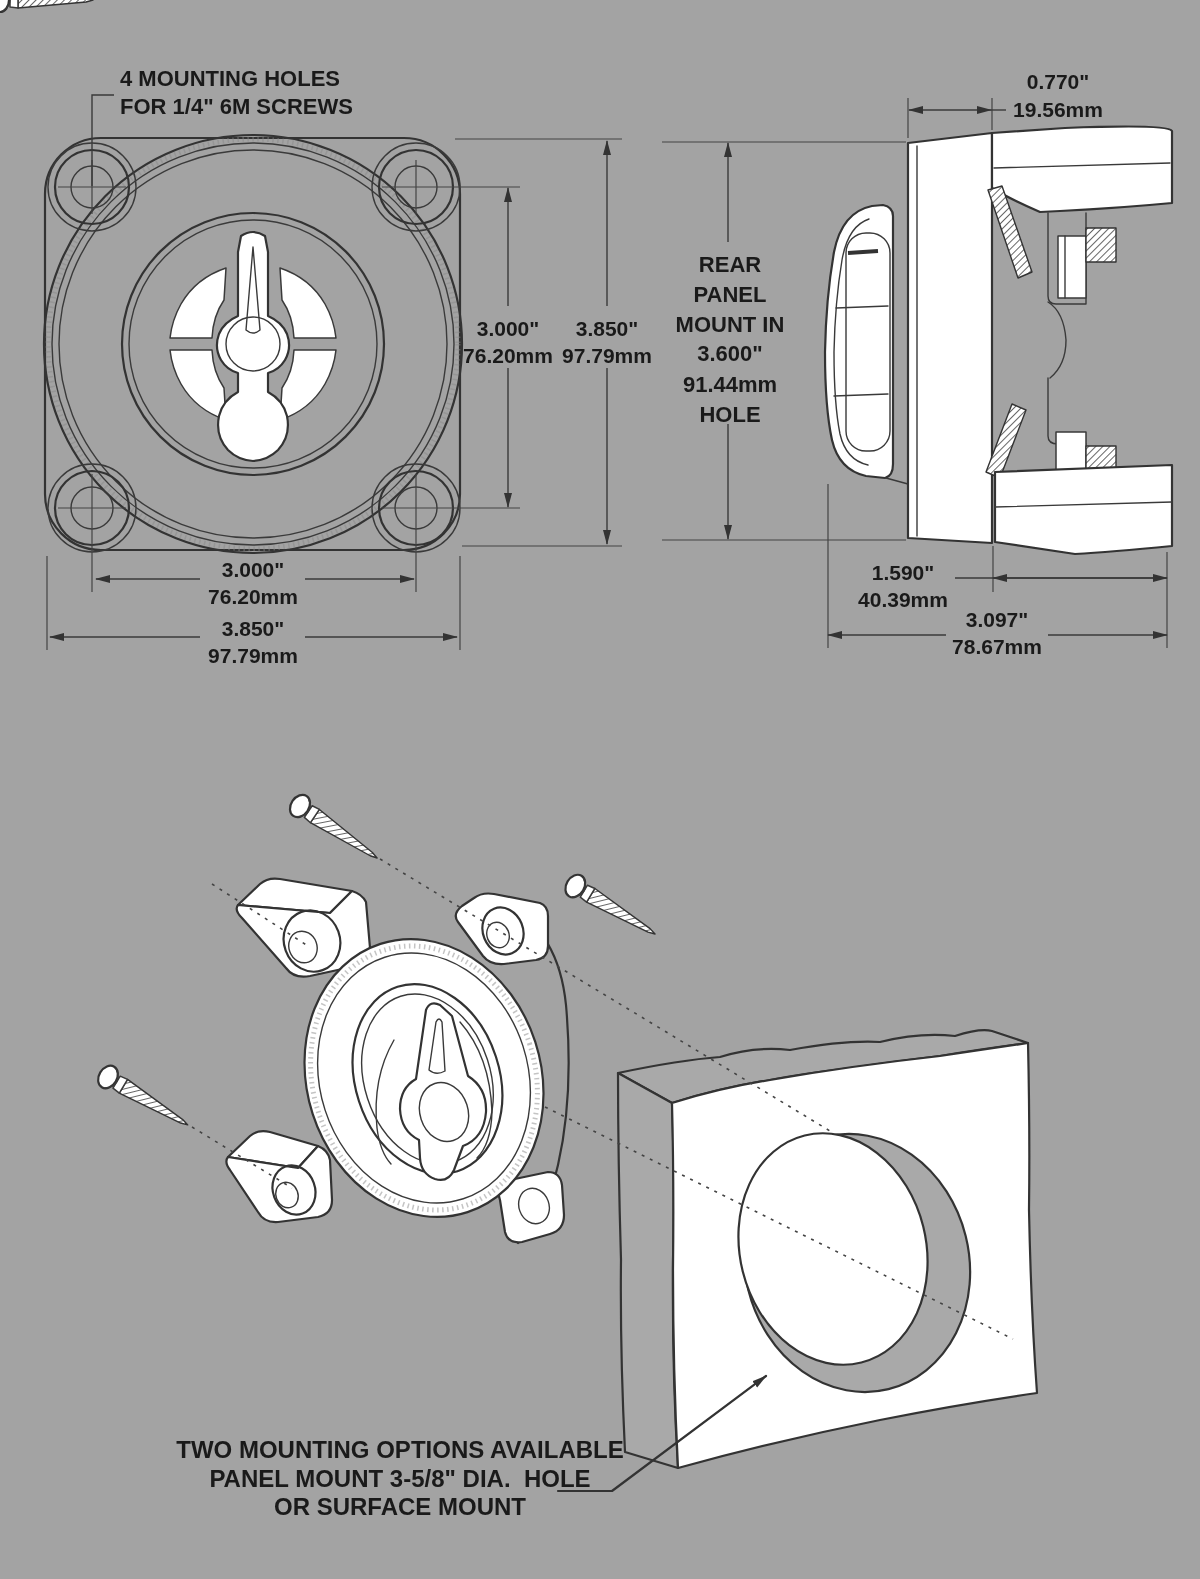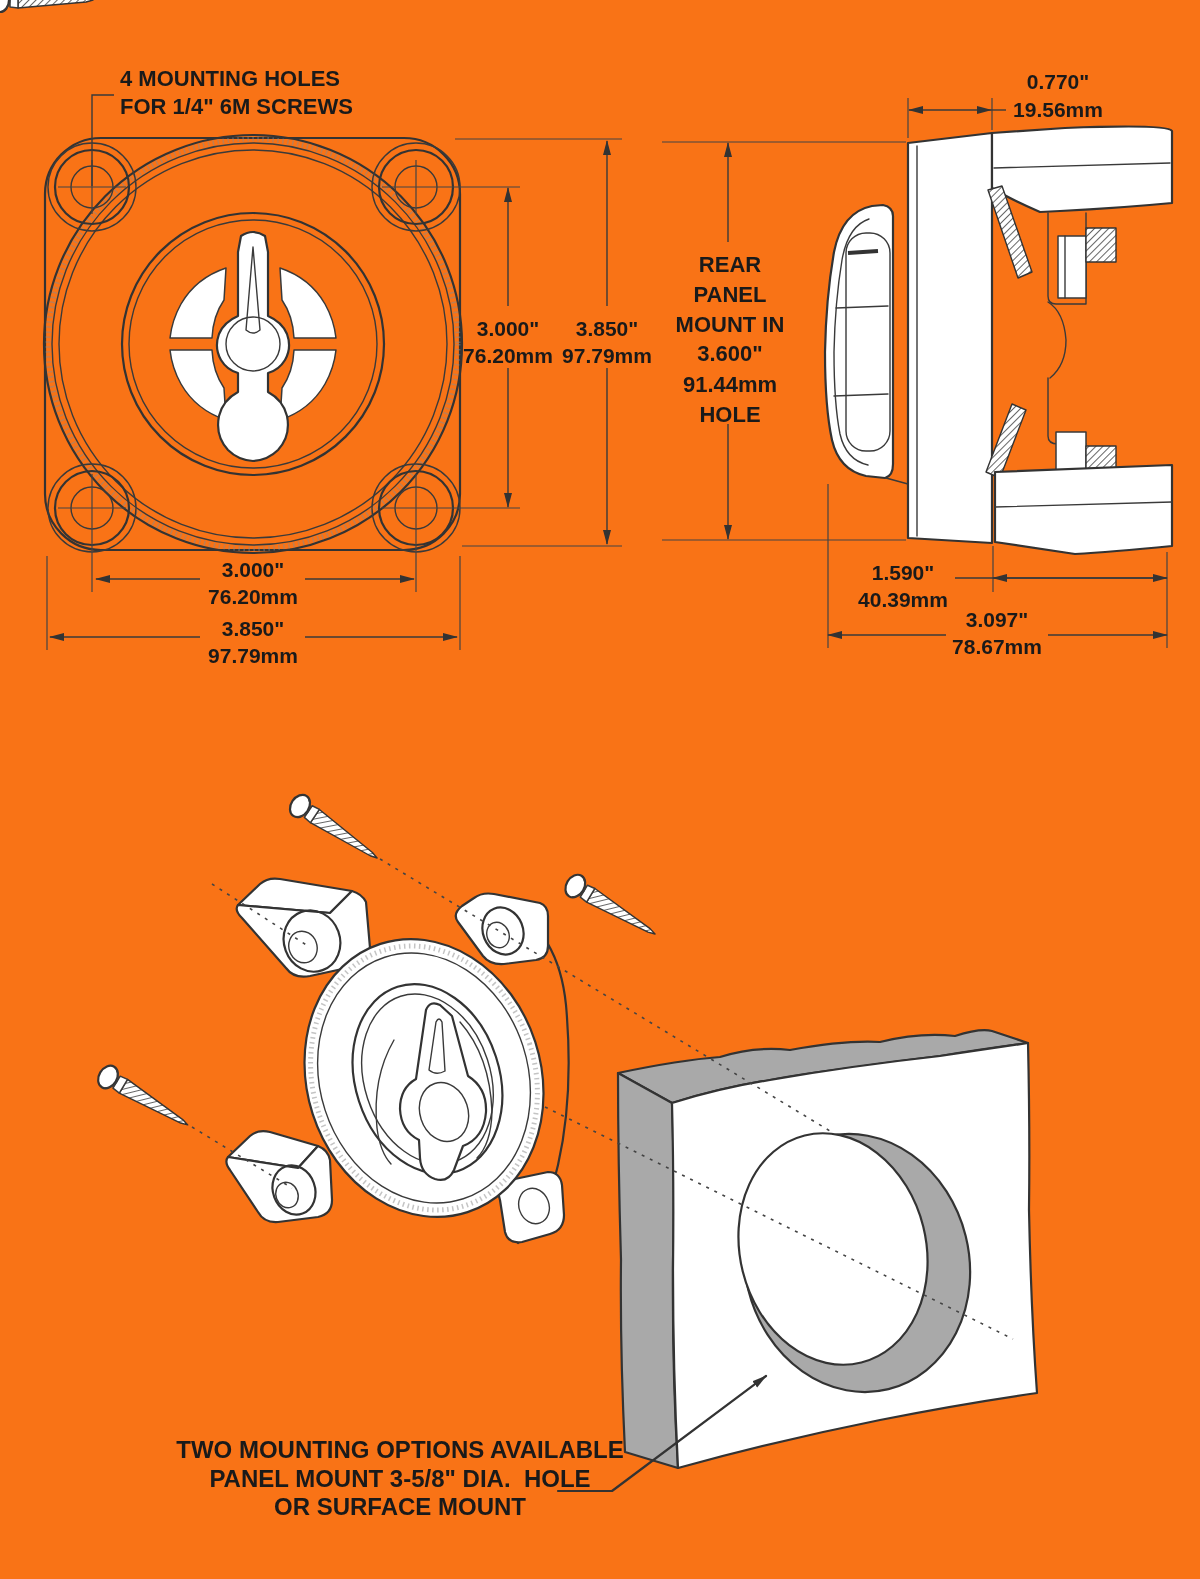--- a/index.html
+++ b/index.html
@@ -1,16 +1,16 @@
 <!DOCTYPE html>
 <html><head>
 <meta charset="utf-8">
 <style>
   html,body { margin:0; padding:0; background:#ffffff; }
-  .page { width:1200px; height:1579px; background:#f97316; position:relative; font-family:"Liberation Sans",sans-serif; }
+  .page { width:1200px; height:1579px; background:#a3a3a3; position:relative; font-family:"Liberation Sans",sans-serif; }
   svg { display:block; }
   .ol  { fill:none; stroke:#333; stroke-width:2.2; stroke-linejoin:round; stroke-linecap:round; }
   .ol2 { fill:none; stroke:#3a3a3a; stroke-width:1.4; stroke-linejoin:round; stroke-linecap:round; }
   .fw  { fill:#ffffff; stroke:#333; stroke-width:2.2; stroke-linejoin:round; }
   .fw2 { fill:#ffffff; stroke:#3a3a3a; stroke-width:1.5; stroke-linejoin:round; }
   .ext { fill:none; stroke:#444; stroke-width:1.2; }
   .dim { fill:none; stroke:#3a3a3a; stroke-width:1.4; }
   .dash { fill:none; stroke:#444; stroke-width:1.6; stroke-dasharray:3 6; }
   .tex { fill:none; stroke:#8a8a8a; stroke-width:5; stroke-dasharray:1.5 3.5; opacity:.5; }
   .gray { fill:#a9a9a9; stroke:#333; stroke-width:2.2; stroke-linejoin:round; }

